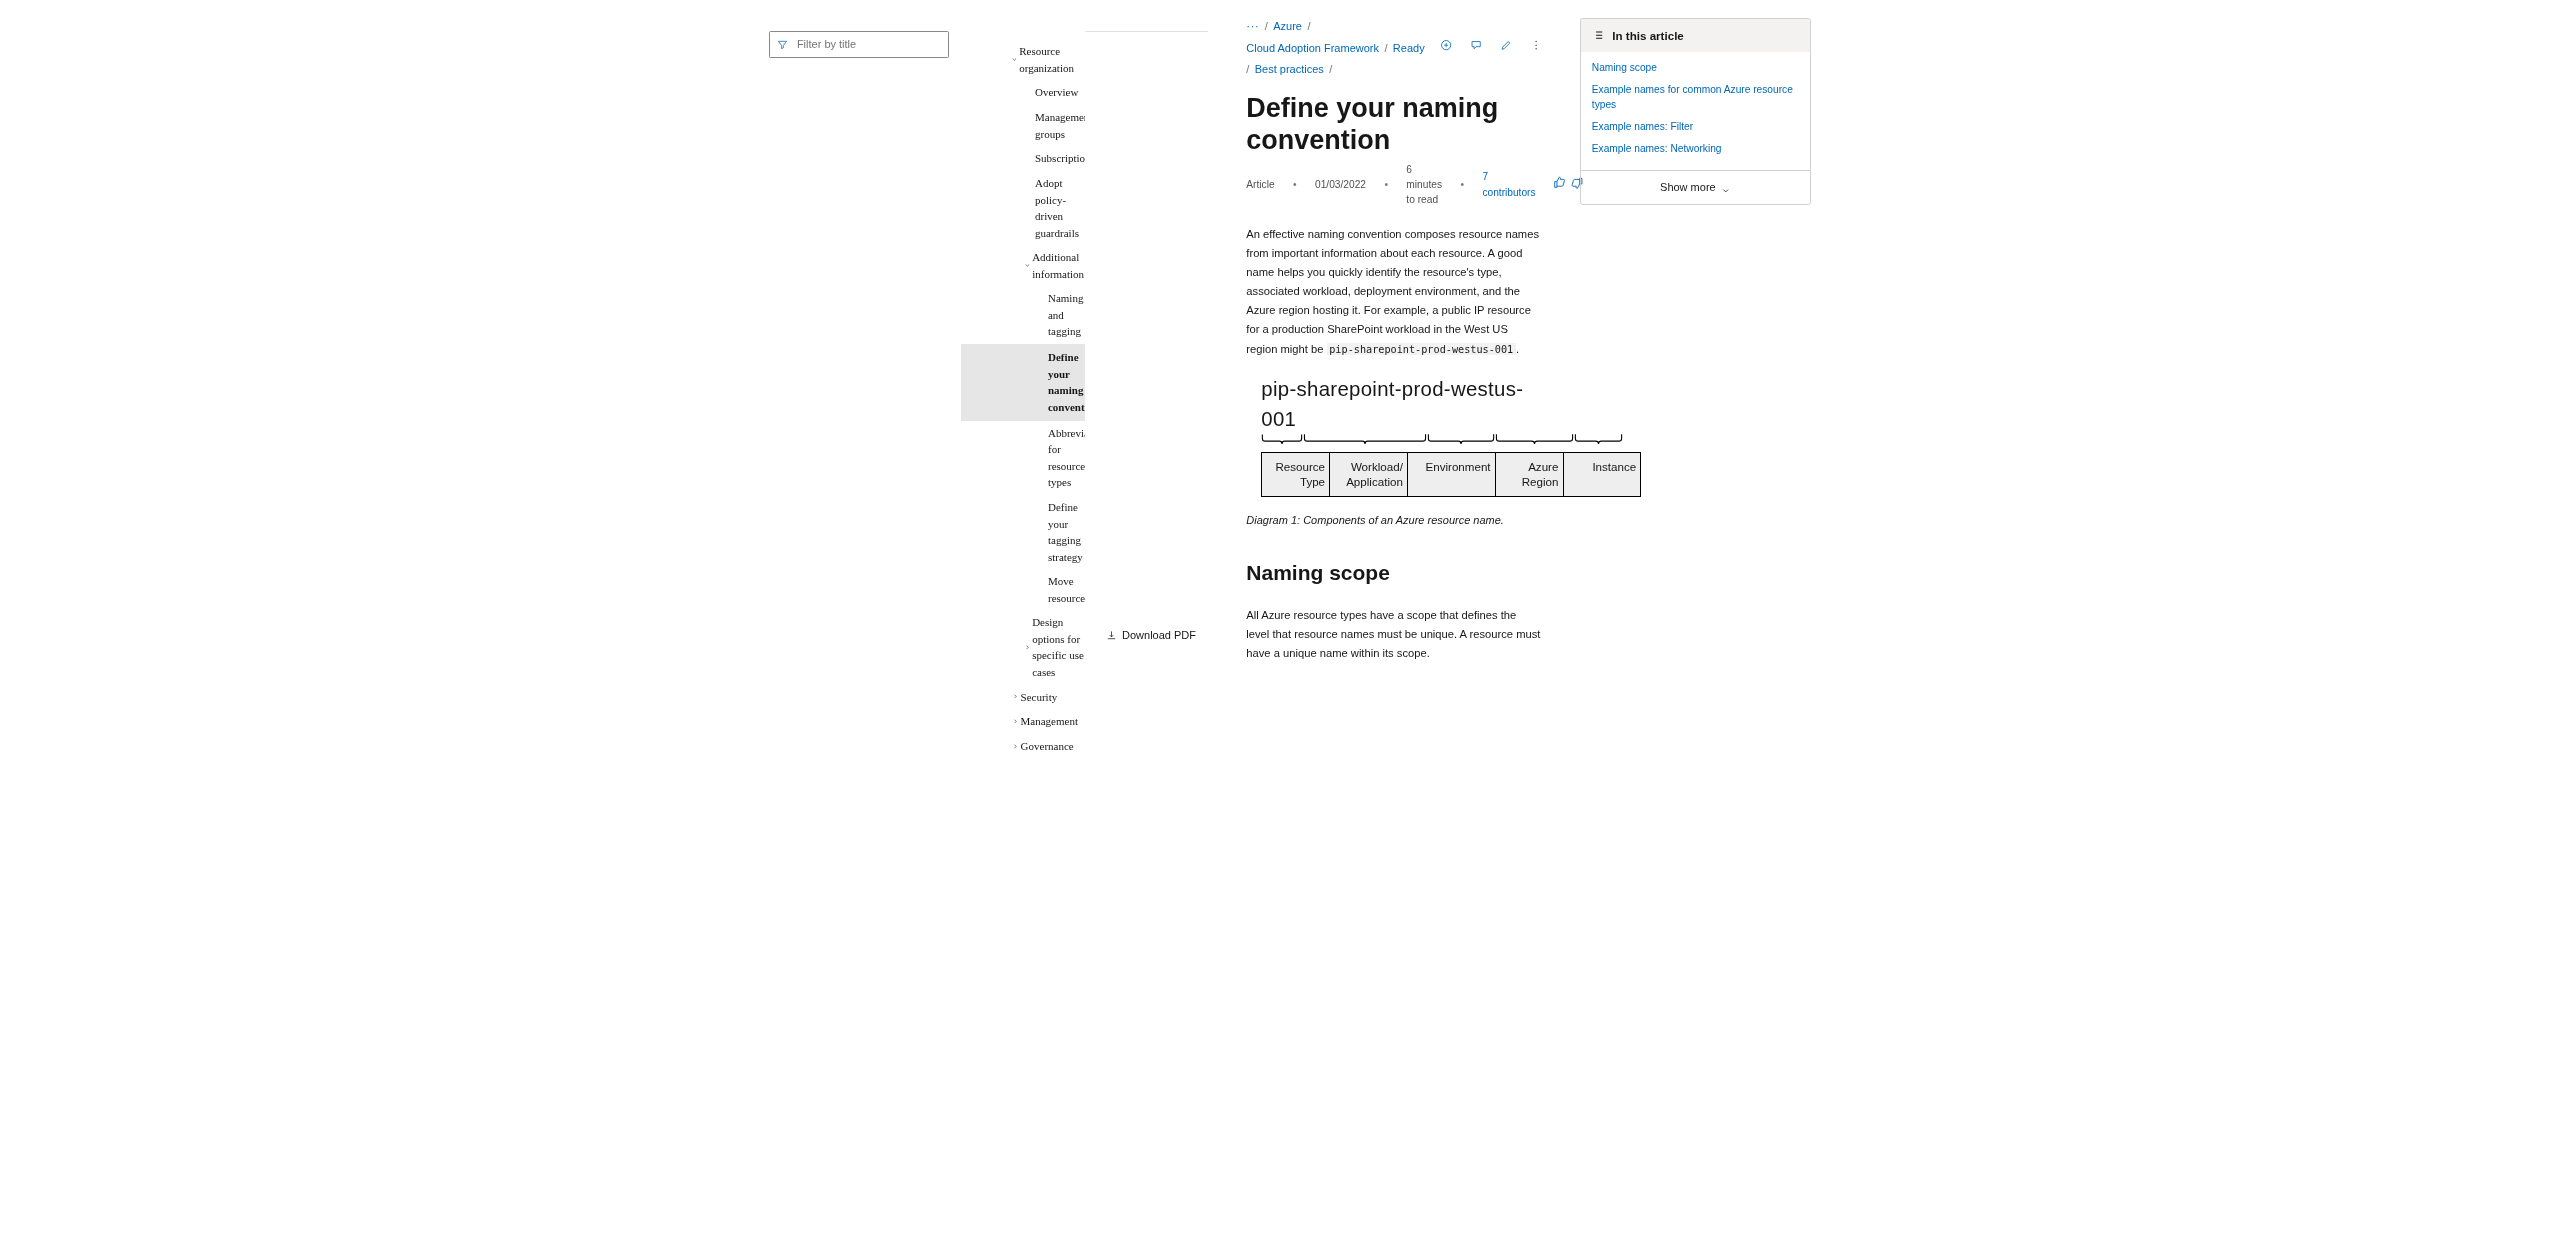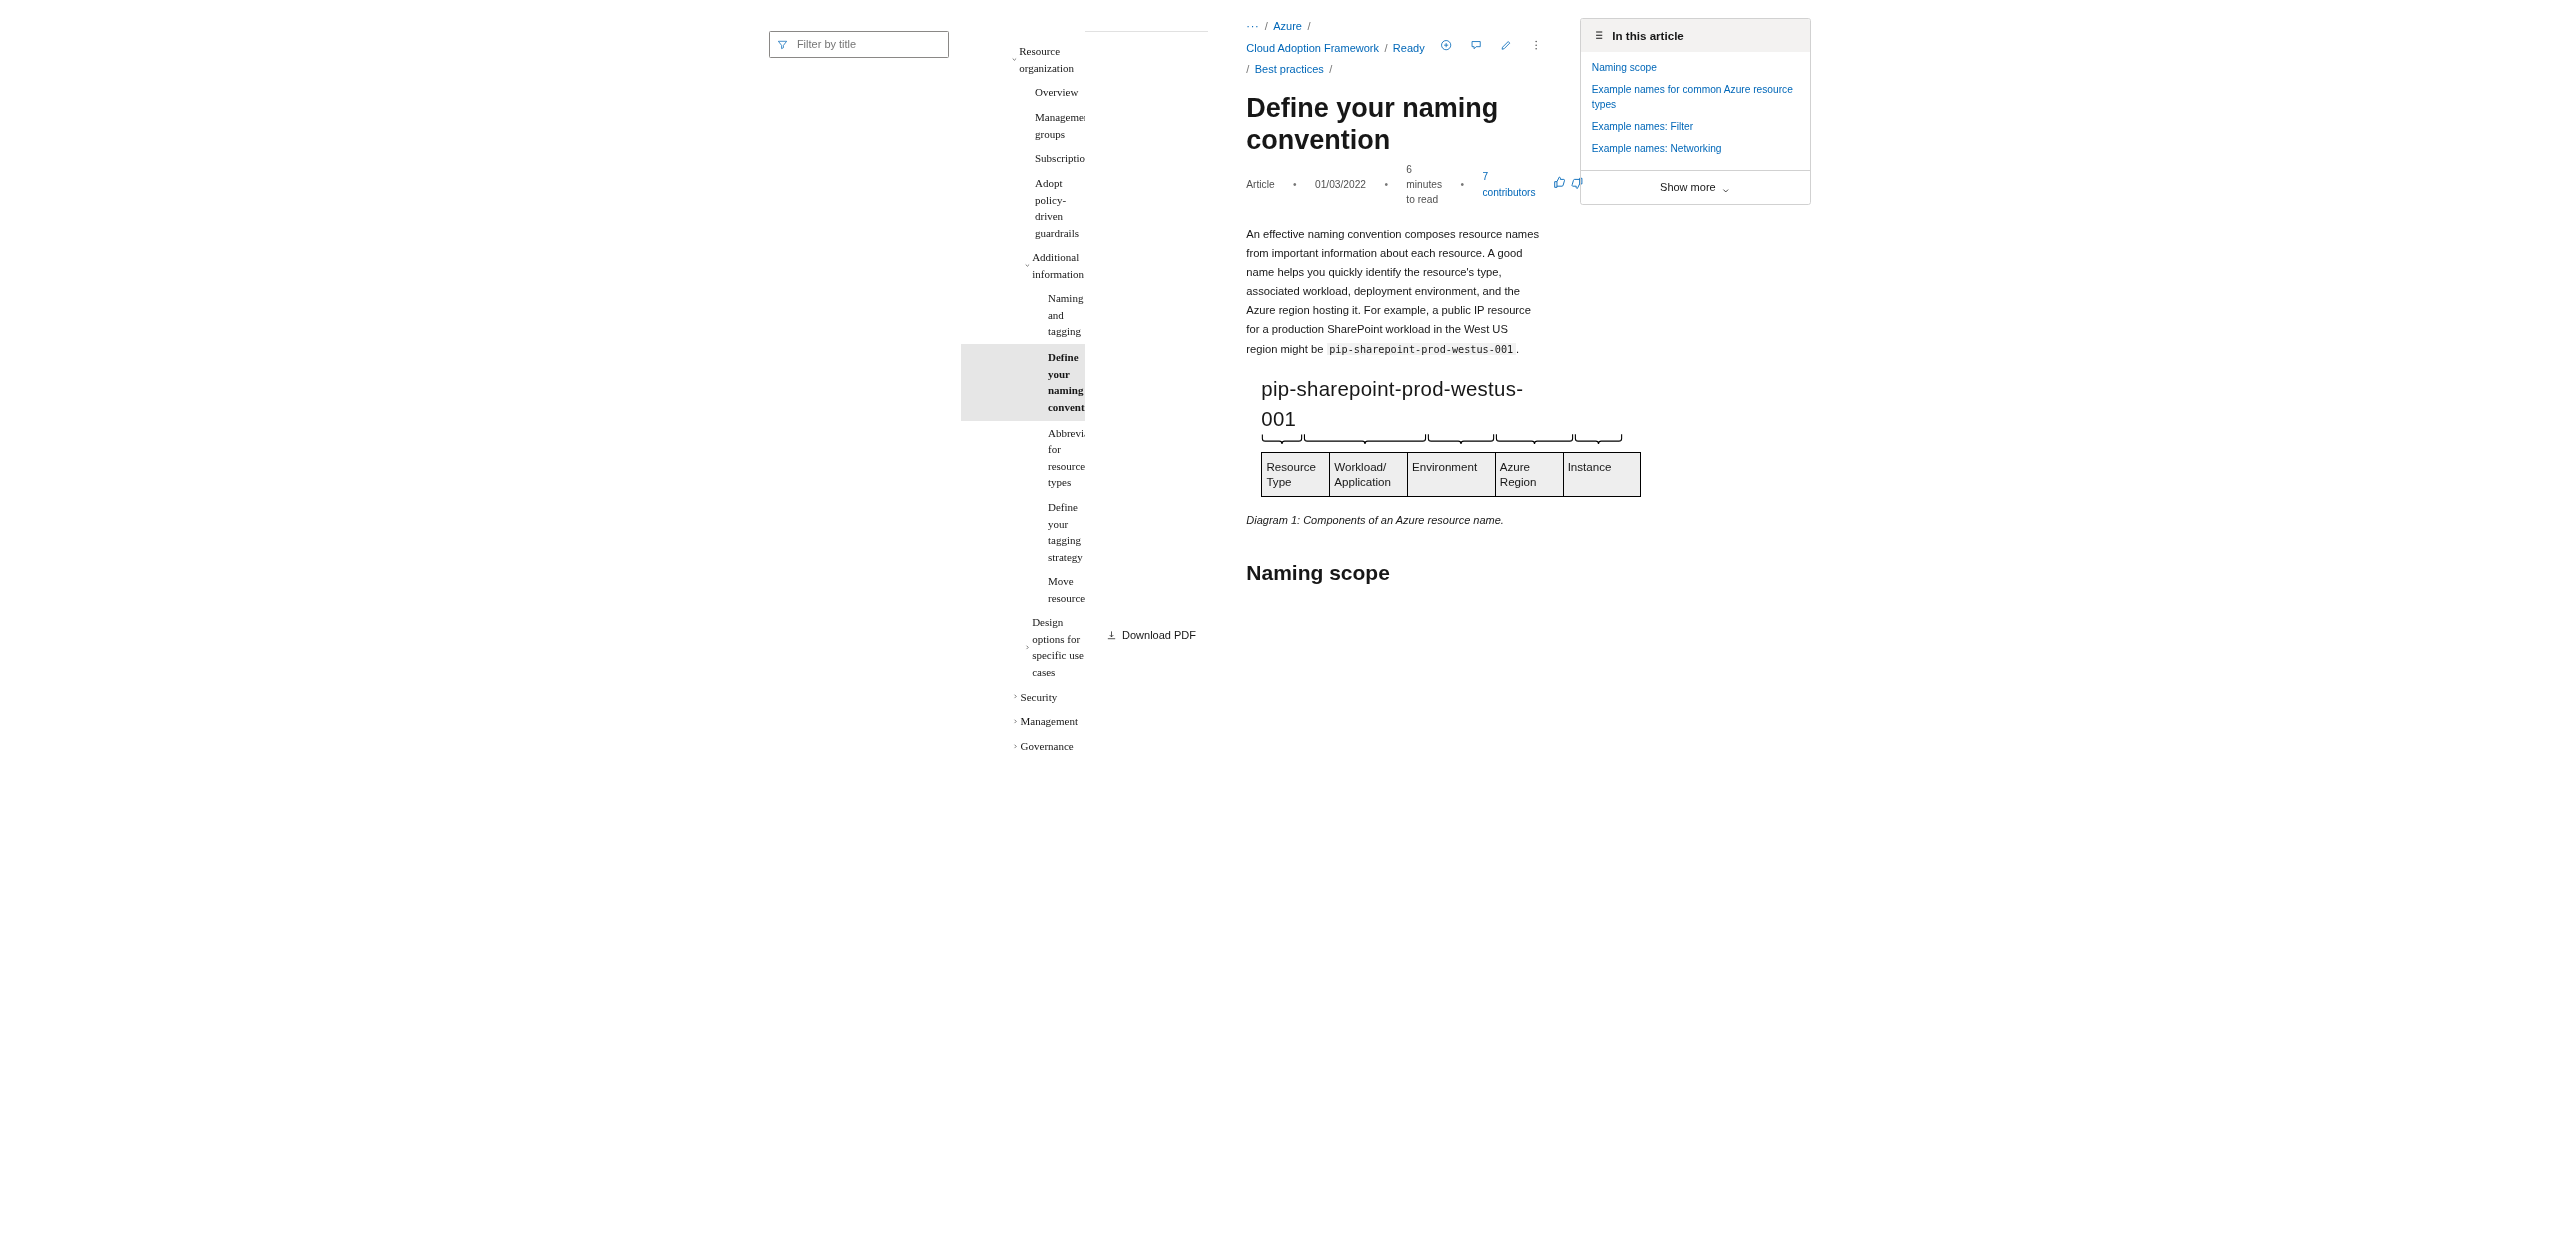--- a/index.html
+++ b/index.html
@@ -66,21 +66,21 @@
 
   
   .diagram{margin:15px 0 5.4px;}
   .dia-name{font-size:20.4px;letter-spacing:0.3px;margin-left:15px;}
   .dia-braces{display:flex;margin-left:15px;margin-top:-1.4px;}
   .dia-brace{display:flex;align-items:flex-start;justify-content:center;
     position:relative;height:19px;}
   .dia-brace svg{display:block;}
   .dia-boxes{display:flex;border:1.4px solid #000;margin-left:15px;width:378px;
     background:#eee;}
-  .dia-box{border-right:1.4px solid #000;padding:6.8px 4.1px;text-align:left;
+  .dia-box{border-right:1.4px solid #000;padding:6.8px 4.1px;text-align:right;
     font-size:11.6px;line-height:1.25;}
   .dia-box:last-child{border-right:0;}
   .caption{font-style:italic;font-size:11px;margin-top:15px;}
 
   
   .rail{flex:0 0 231px;padding:17.7px 8.2px 0 0;}
   .rail-card{border:0.7px solid var(--border);border-radius:2.7px;overflow:hidden;}
   .rail-head{display:flex;align-items:center;gap:8.2px;padding:8.2px 11px;
     background:#f3f2f1;font-weight:600;font-size:11.6px;}
   .rail-list{list-style:none;margin:0;padding:4.1px 11px 9.5px;}
@@ -290,20 +290,21 @@
           <div class="dia-box" style="width: 65px;">Resource Type</div>
           <div class="dia-box" style="width: 76px;">Workload/ Application</div>
           <div class="dia-box" style="width: 87px;">Environment</div>
           <div class="dia-box" style="width: 65px;">Azure Region</div>
           <div class="dia-box" style="width: 76px;">Instance</div>
         </div>
     </div>
     <div class="caption">Diagram 1: Components of an Azure resource name.</div>
 
     <h2>Naming scope</h2>
+    <p>All Azure resource types have a scope that defines the level that resource names must be unique. A resource must have a unique name within its scope.</p>
 
   </main>
 
   <aside class="rail">
     <div class="rail-card">
       <div class="rail-head">
         <svg width="12.3" height="12.3" viewBox="0 0 24 24" fill="none" stroke="#171717" stroke-width="2">
             <path d="M8 6h12M8 12h12M8 18h12M4 6h.01M4 12h.01M4 18h.01"></path>
           </svg>
         <span>In this article</span>

